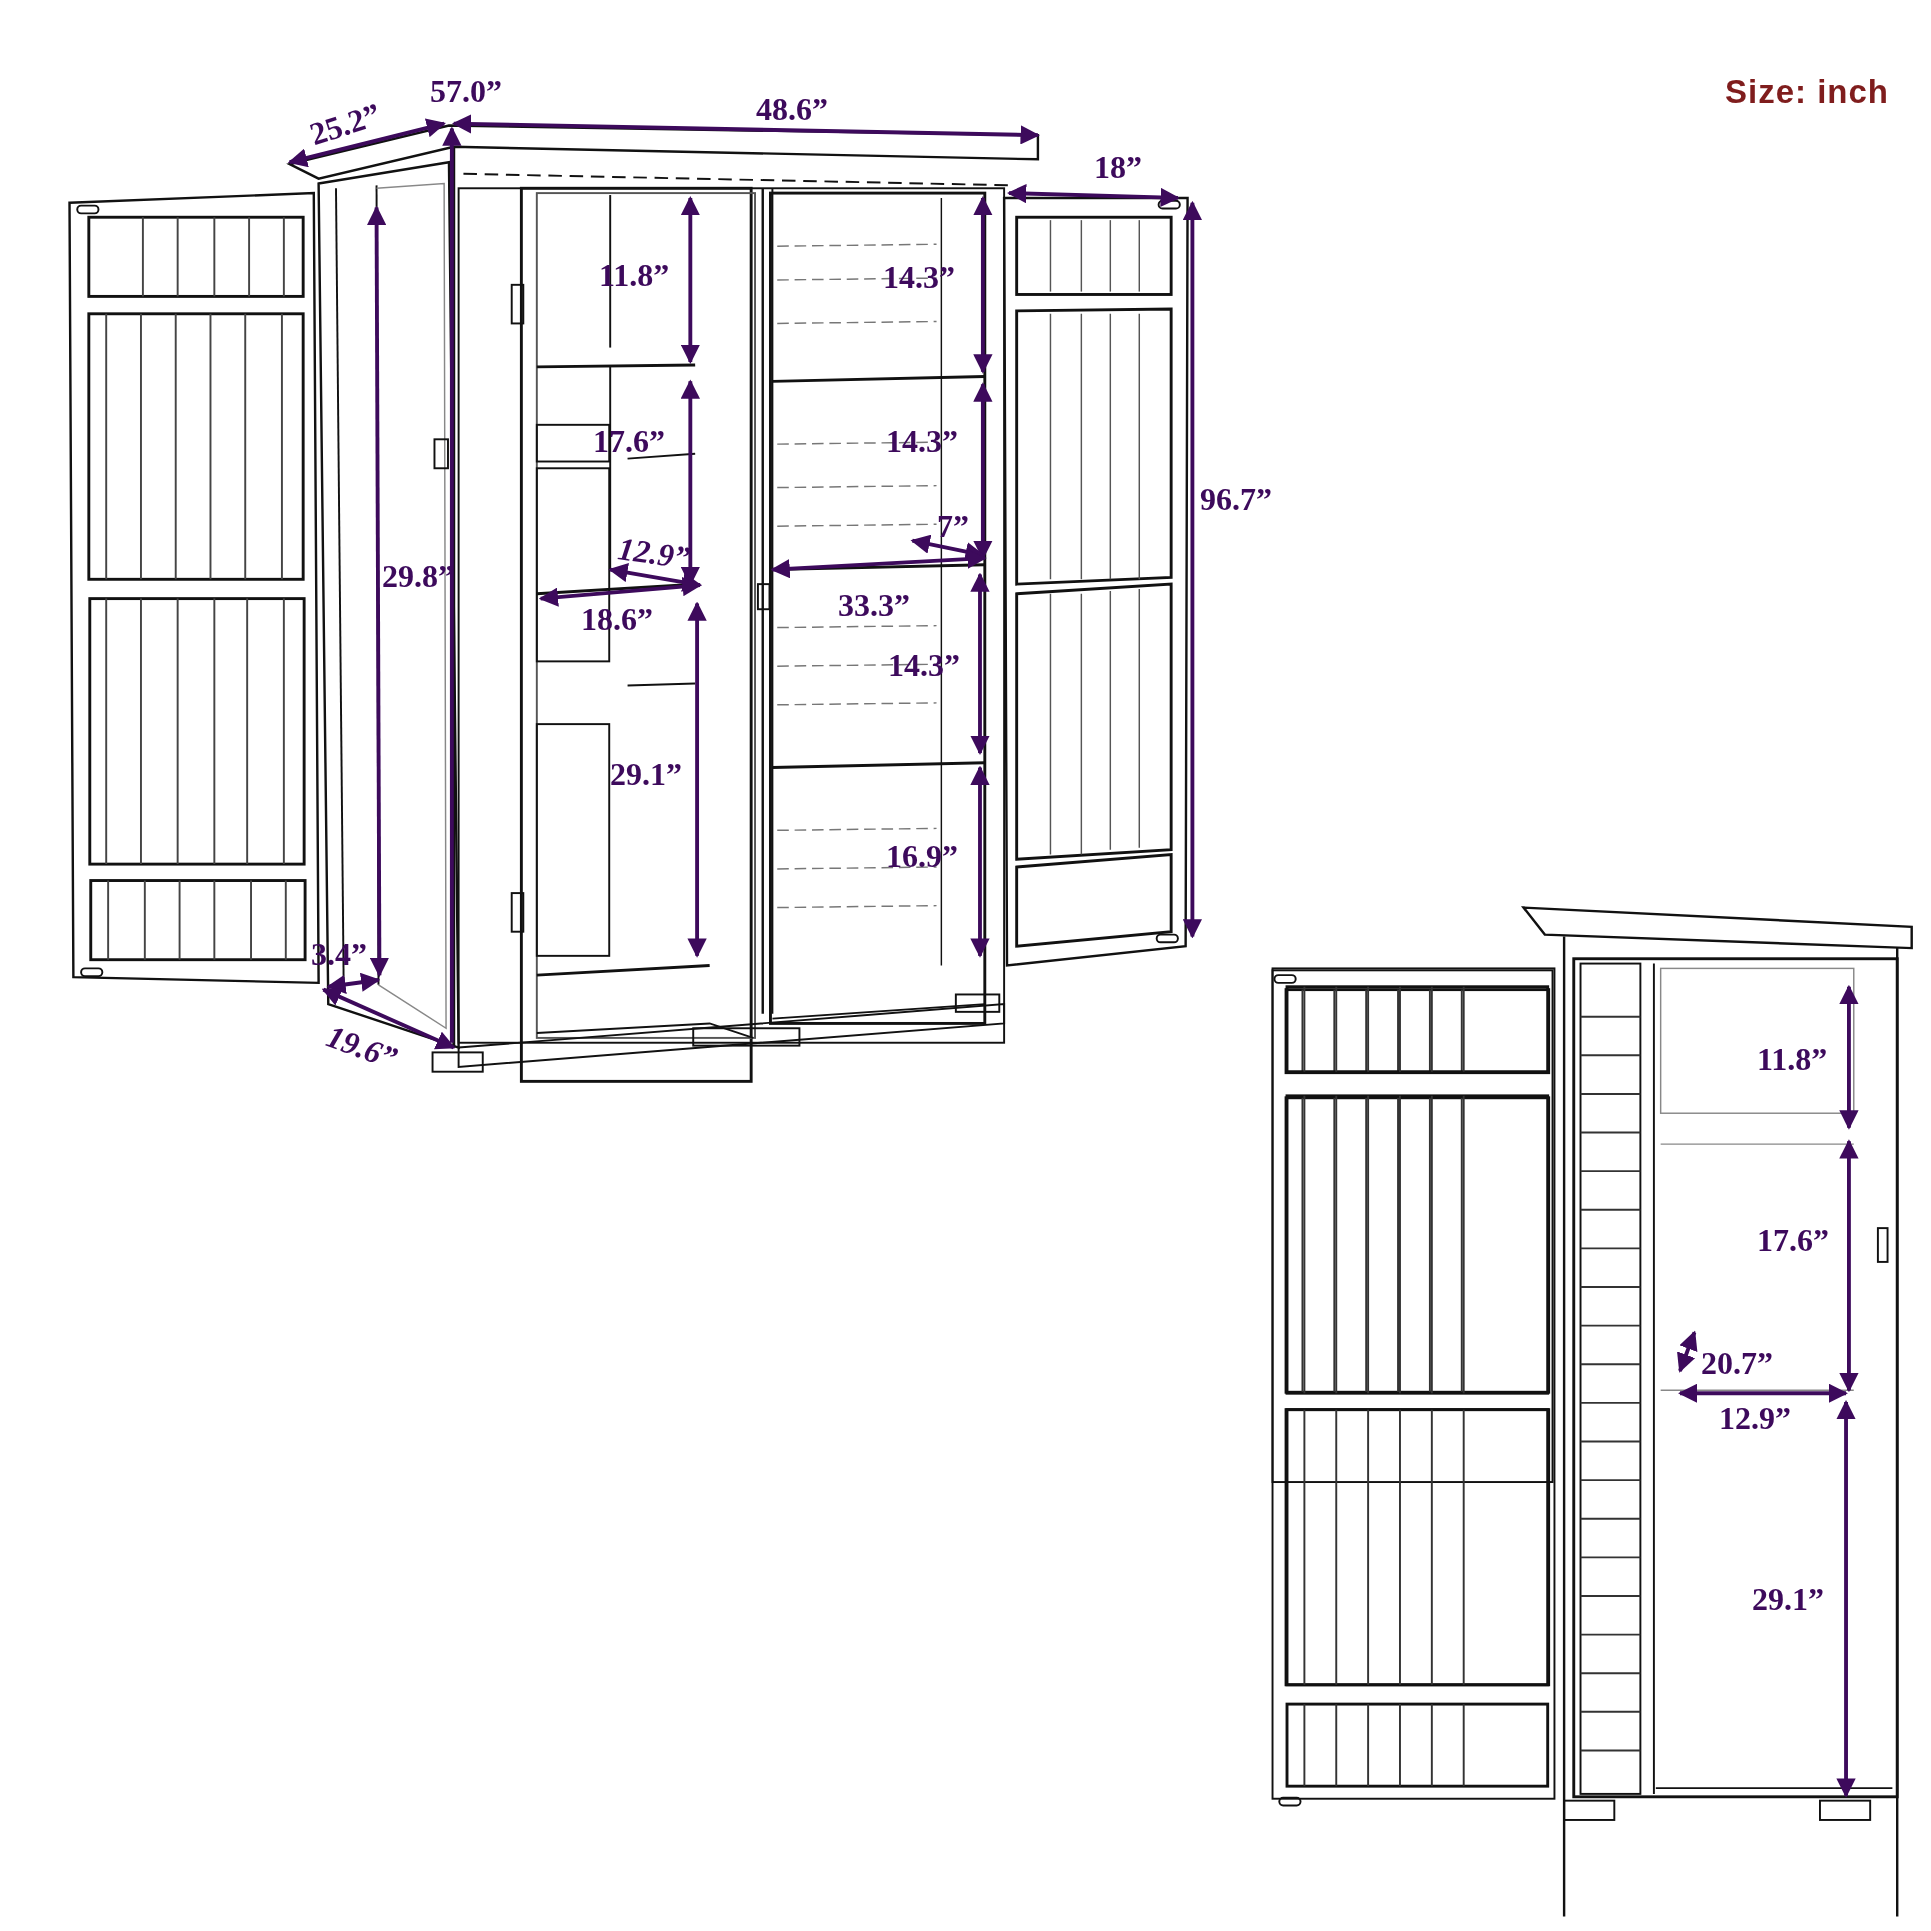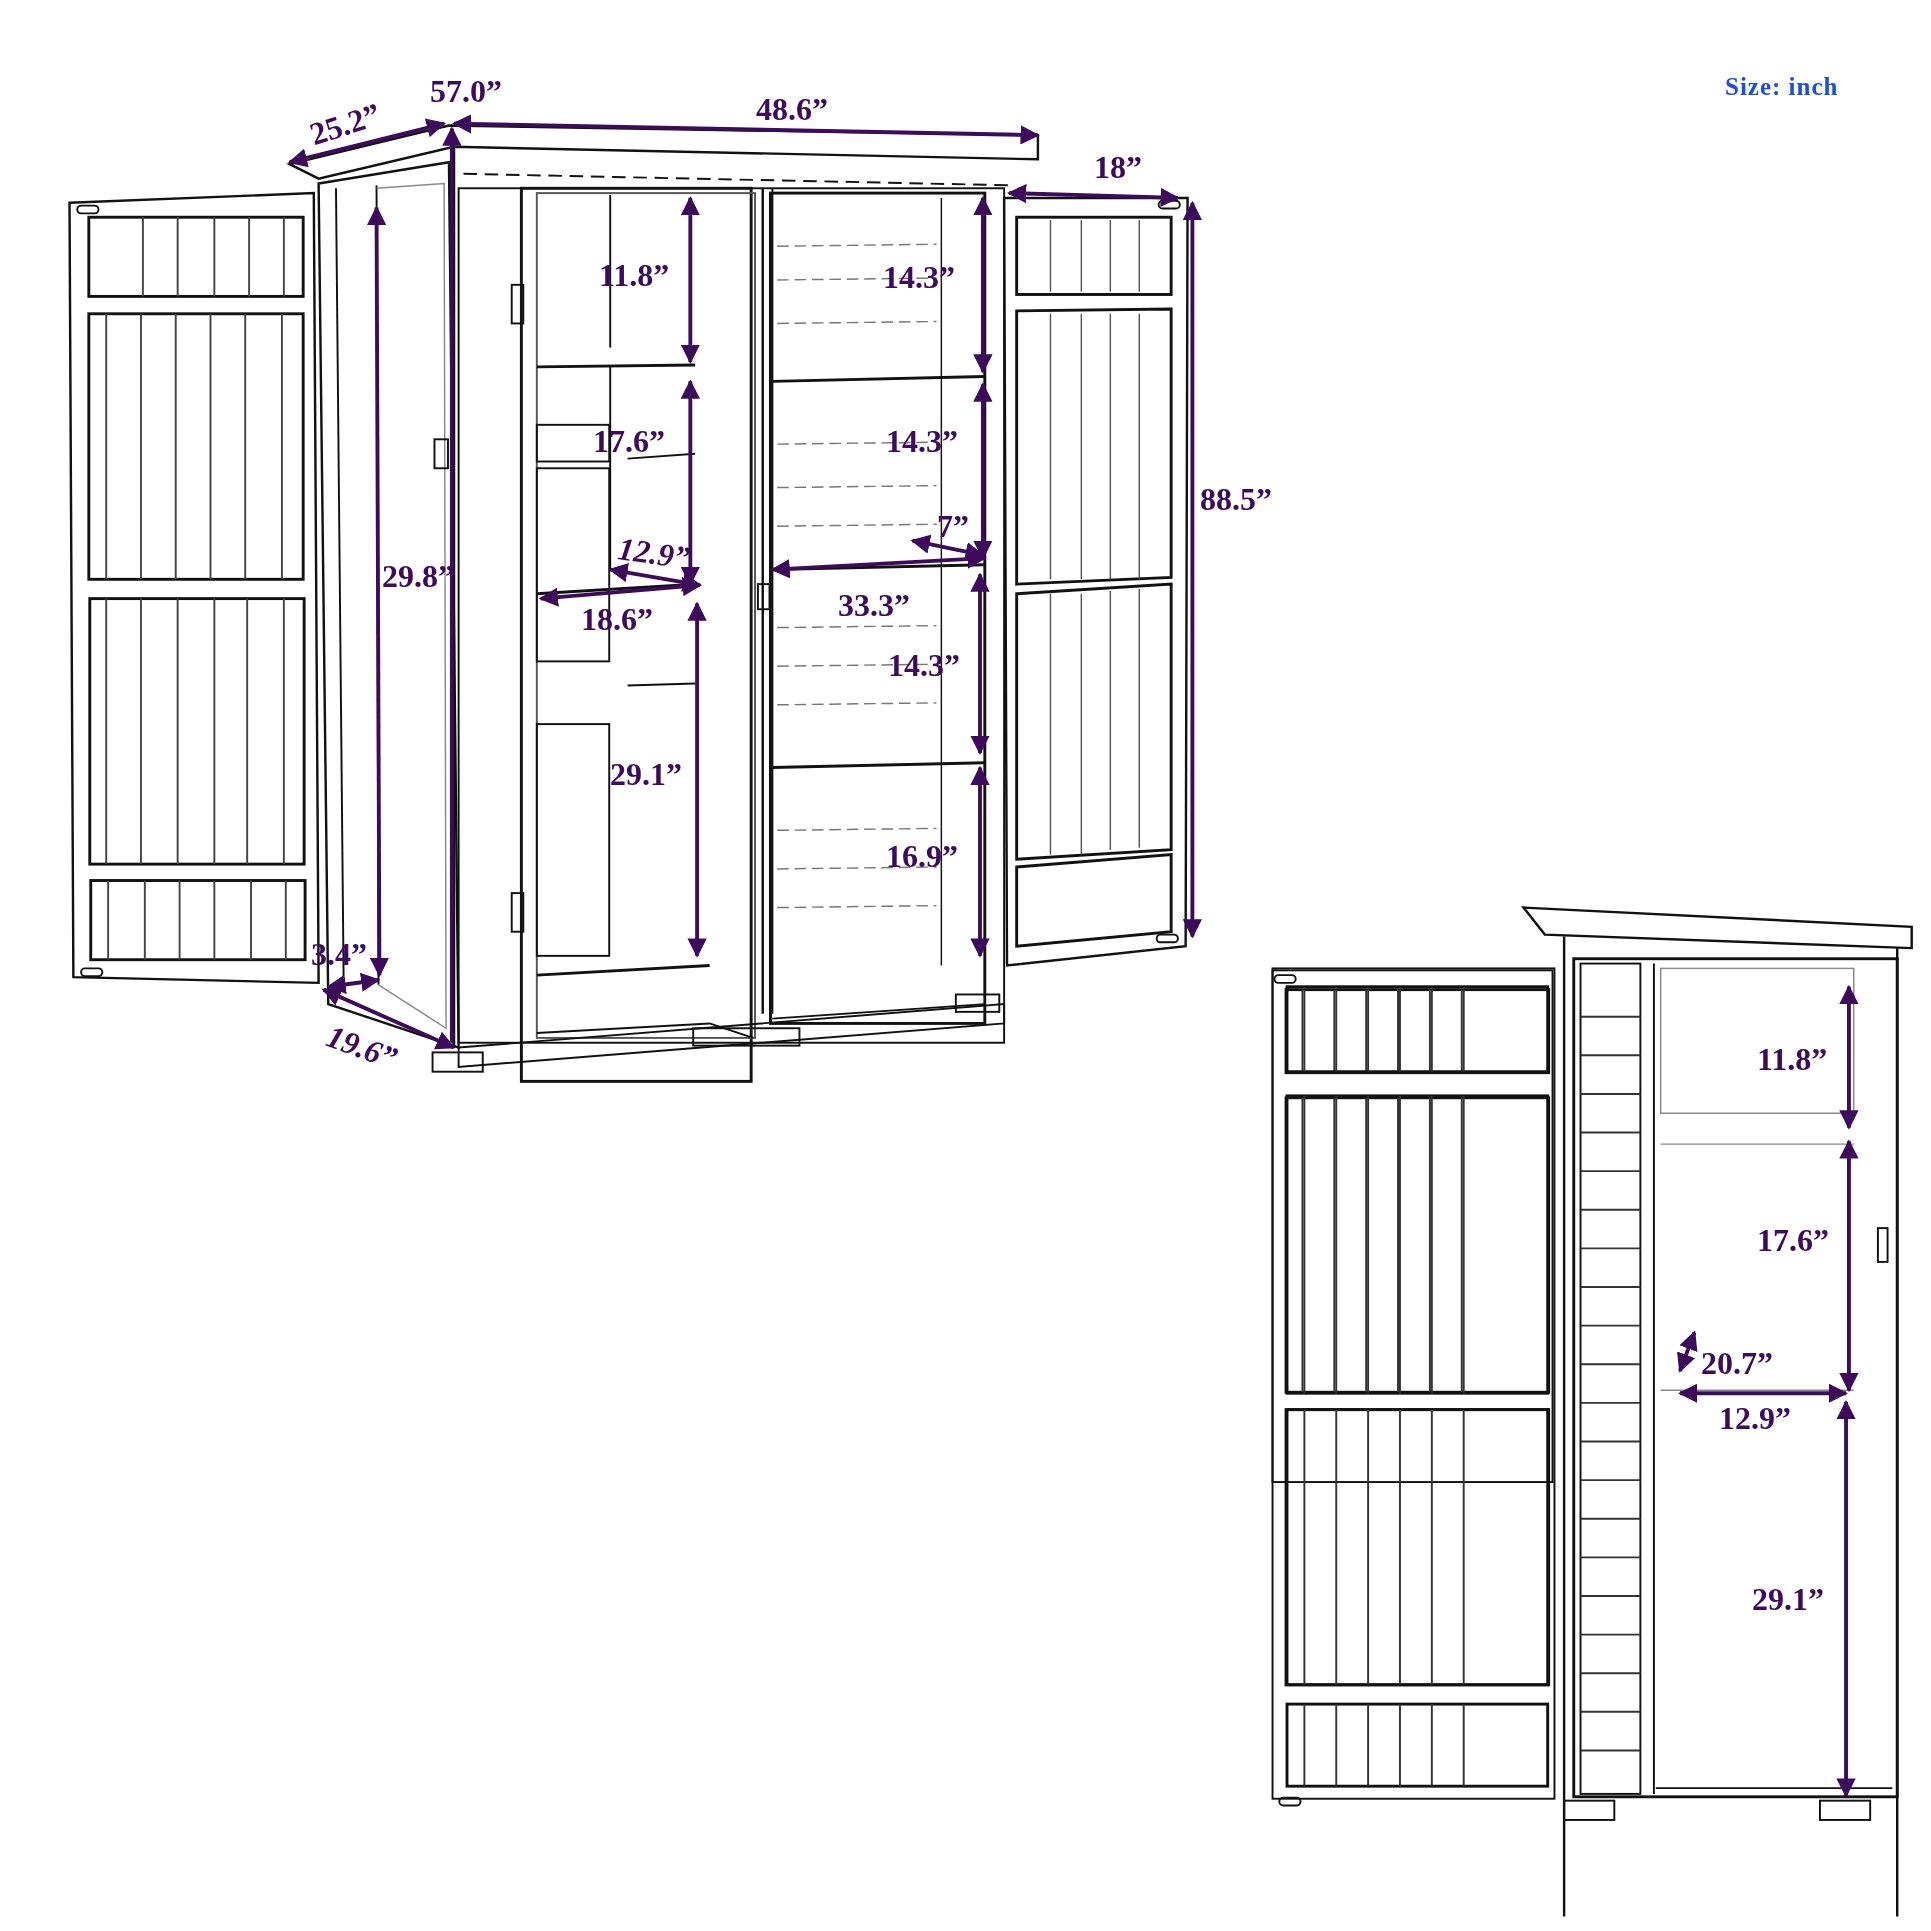--- a/index.html
+++ b/index.html
@@ -2,22 +2,22 @@
 <html><head>
 <meta charset="utf-8">
 <style>
   html, body { margin:0; padding:0; background:#ffffff; }
   body { width:1931px; height:1931px; position:relative; overflow:hidden; font-family:"Liberation Serif", "DejaVu Serif", serif; }
   #canvas { position:absolute; left:0; top:0; width:1931px; height:1931px; }
   .dim-label {
     position:absolute; color:#3d0a5c; font-weight:bold; font-size:32px;
     font-family:"Liberation Serif", "DejaVu Serif", serif; white-space:nowrap; line-height:1;
   }
-  .size-note { position:absolute; color:#1d4ed8; font-weight:bold; font-size:25px;
-    font-family:Liberation Serif, serif; letter-spacing:1px; }
+  .size-note { position:absolute; color:#7f1d1d; font-weight:bold; font-size:33px;
+    font-family:Liberation Sans, sans-serif; letter-spacing:1px; }
 </style>
 </head>
 <body>
 
 <div id="canvas">
 
   <svg width="1931" height="1931" viewBox="0 0 2000 2000" style="position:absolute;left:0;top:0">
     <defs>
       <marker id="ah" viewBox="0 0 10 10" refX="9" refY="5" markerWidth="5" markerHeight="5" orient="auto-start-reverse">
         <path d="M0,0 L10,5 L0,10 z" fill="#3d0a5c"></path>
@@ -290,21 +290,21 @@
       <line x1="1912" y1="1452" x2="1912" y2="1860" marker-start="url(#ah2)" marker-end="url(#ah2)"></line>
     </g>
   </svg>
 
   <div class="size-note" style="left:1725px; top:73px;">Size: inch</div>
 
   <div class="dim-label" style="left:309px; top:108px; transform:rotate(-18deg);">25.2”</div>
   <div class="dim-label" style="left:430px; top:75px;">57.0”</div>
   <div class="dim-label" style="left:756px; top:93px;">48.6”</div>
   <div class="dim-label" style="left:1094px; top:151px;">18”</div>
-  <div class="dim-label" style="left:1200px; top:483px;">88.5”</div>
+  <div class="dim-label" style="left:1200px; top:483px;">96.7”</div>
   <div class="dim-label" style="left:382px; top:560px;">29.8”</div>
   <div class="dim-label" style="left:311px; top:938px;text-align:right;">3.4”</div>
   <div class="dim-label" style="left:326px; top:1031px; transform:rotate(20deg); font-style:italic;">19.6”</div>
 
   <div class="dim-label" style="left:599px; top:259px;">11.8”</div>
   <div class="dim-label" style="left:593px; top:425px;">17.6”</div>
   <div class="dim-label" style="left:618px; top:537px; transform:rotate(8deg); font-style:italic;">12.9”</div>
   <div class="dim-label" style="left:581px; top:603px;text-align:center;">18.6”</div>
   <div class="dim-label" style="left:610px; top:758px;">29.1”</div>
 

